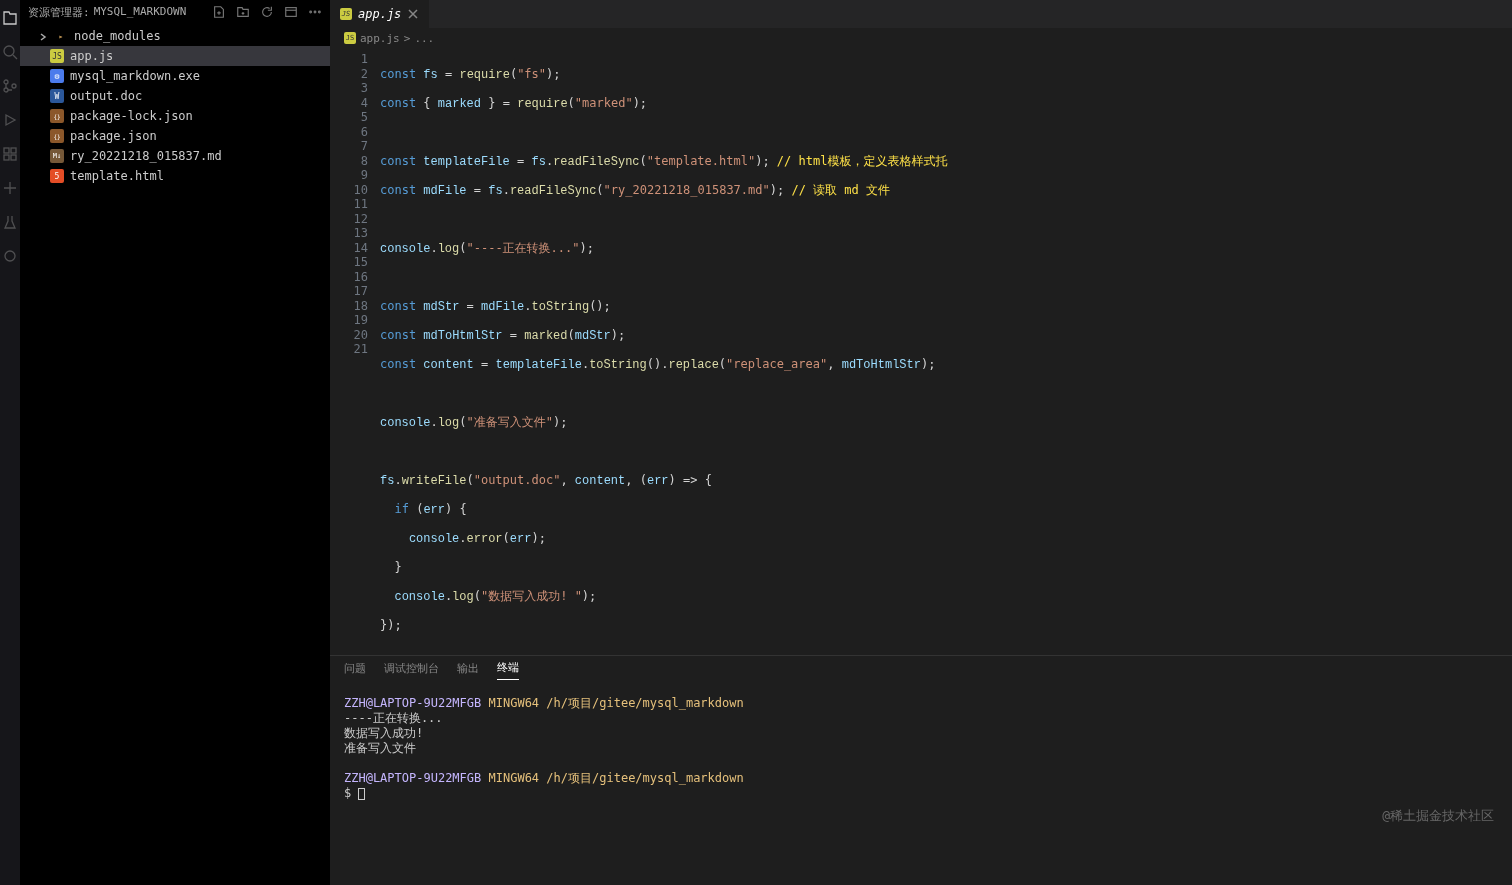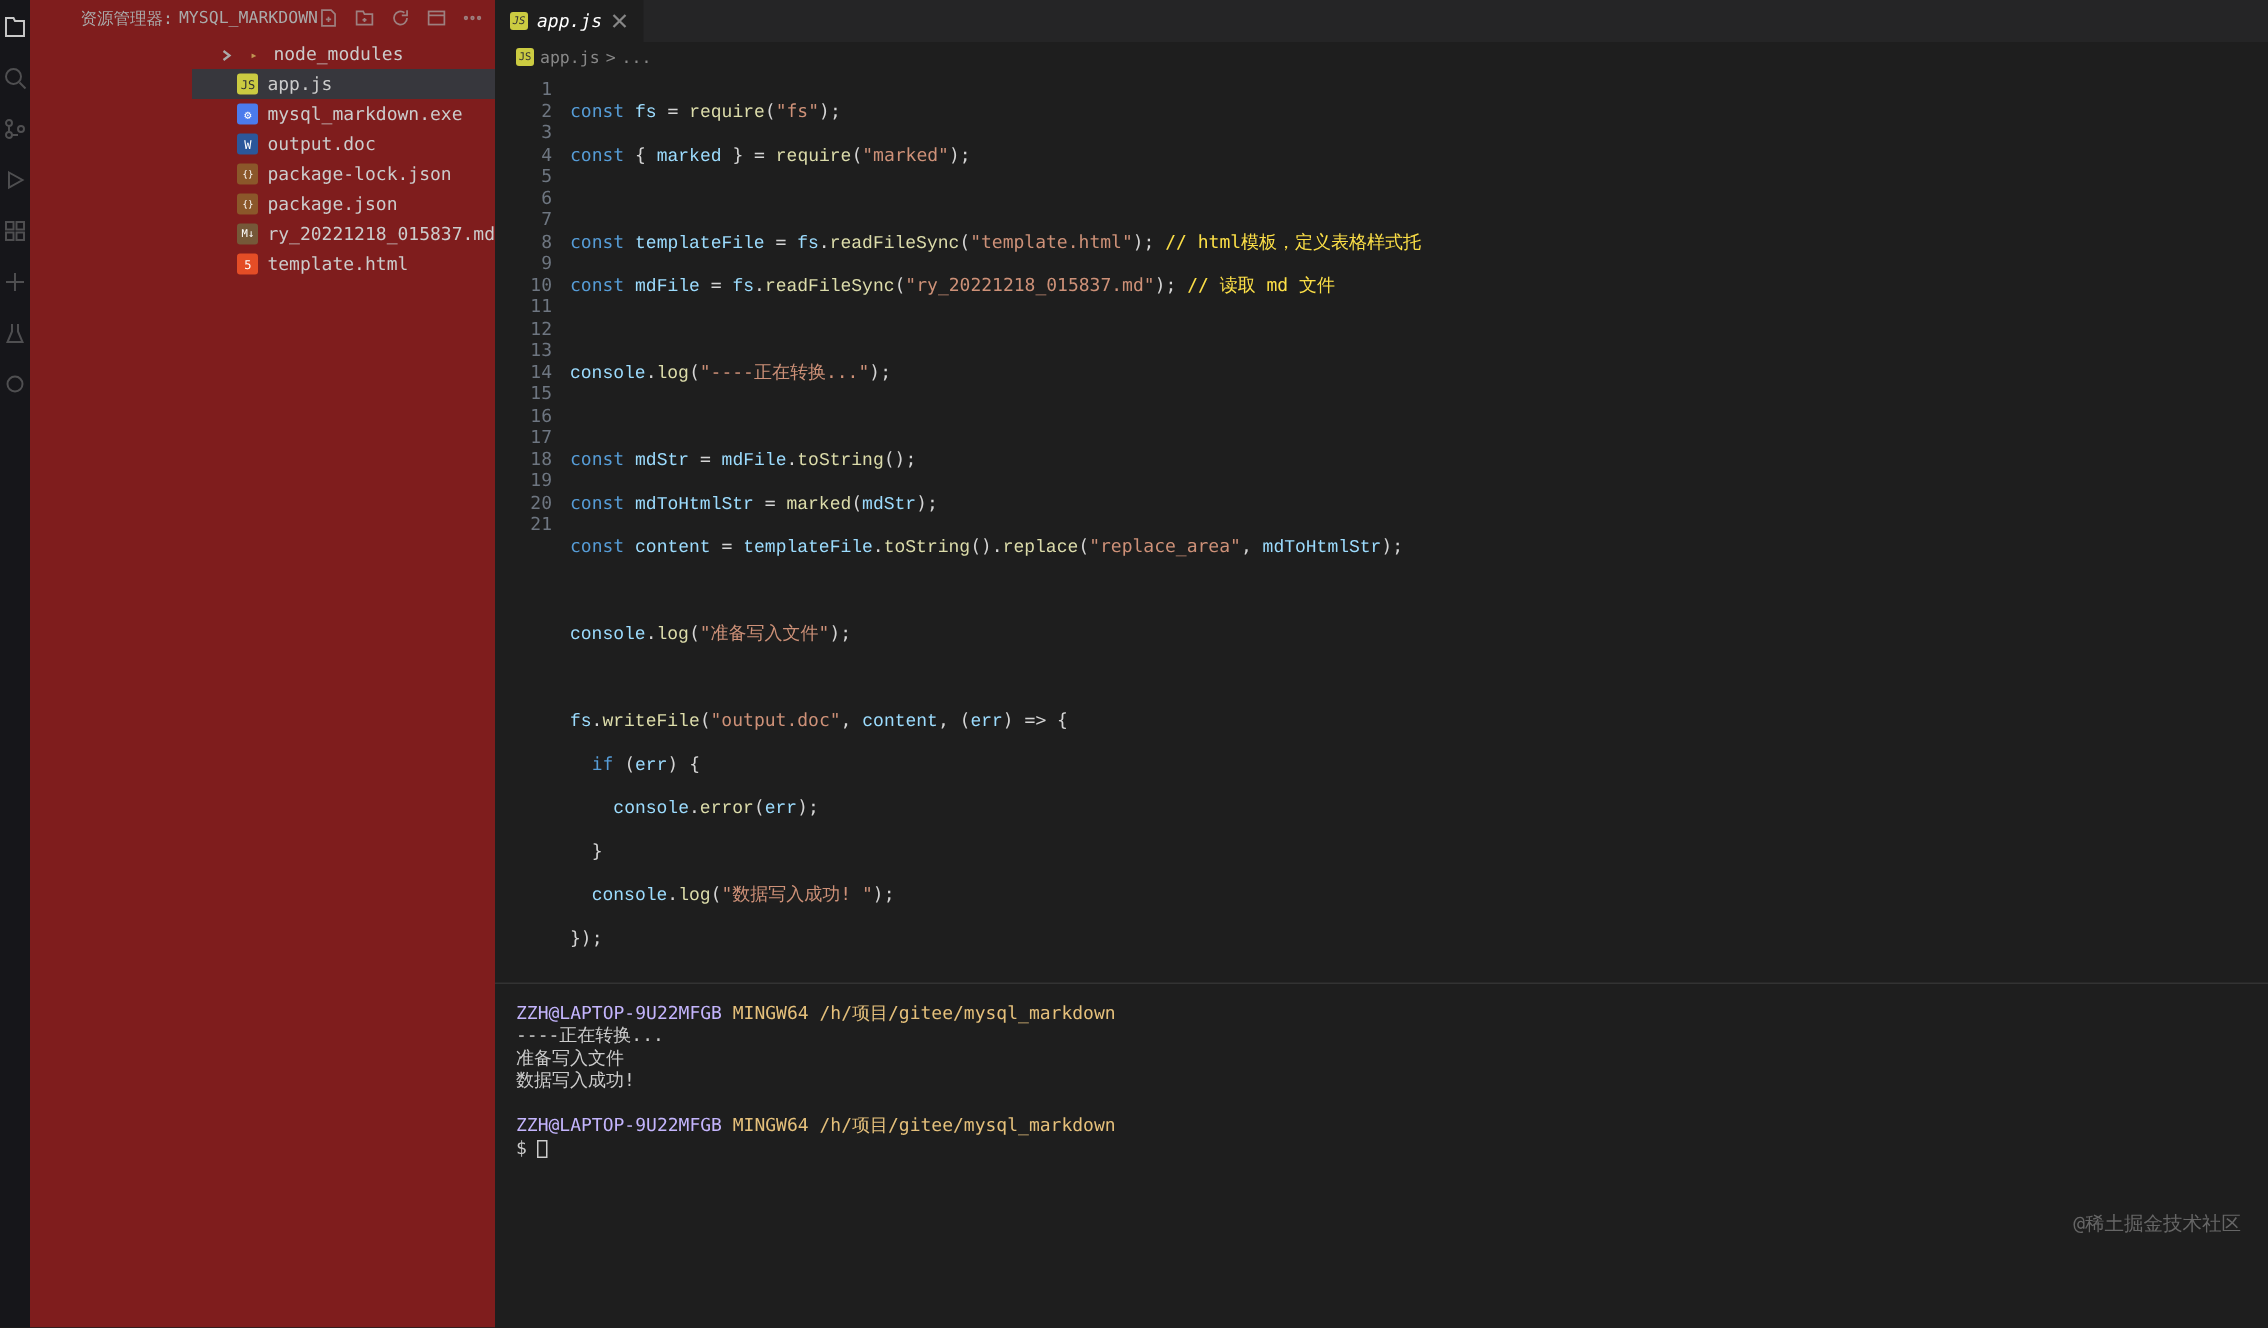--- a/index.html
+++ b/index.html
@@ -2,21 +2,21 @@
 <html><head>
 <meta charset="utf-8">
 <style>
 * { margin:0; padding:0; box-sizing:border-box; }
 body { font-family:"Segoe UI",Consolas,monospace; background:#1e1e1e; color:#ccc; font-size:12px; width:1512px; height:885px; overflow:hidden; display:flex; }
 .activity-bar { width:20px; background:#16161a; display:flex; flex-direction:column; align-items:center; padding-top:10px; gap:18px; }
 .activity-bar .aicon { width:16px; height:16px; opacity:0.5; cursor:pointer; }
 .activity-bar .aicon.active { opacity:0.9; }
 .activity-bar .aicon svg { width:16px; height:16px; fill:none; stroke:#888; stroke-width:1.3; }
 .activity-bar .aicon.active svg { stroke:#ddd; }
-.sidebar { width:310px; background:#7f1d1d; display:flex; flex-direction:column;align-items:flex-end; }
+.sidebar { width:310px; background:#000000; display:flex; flex-direction:column; }
 .sidebar-header { height:24px; display:flex; align-items:center; justify-content:space-between; padding:0 8px; font-size:11px; color:#aaa; }
 .sidebar-title { display:flex; gap:4px; }
 .sidebar-actions { display:flex; gap:10px; }
 .sidebar-actions span { width:14px; height:14px; cursor:pointer; opacity:0.7; }
 .sidebar-actions svg { width:14px; height:14px; fill:none; stroke:#aaa; stroke-width:1.3; }
 .file-tree { flex:1; padding-top:2px; }
 .file-item { display:flex; align-items:center; height:20px; padding-left:30px; font-size:12px; color:#ccc; cursor:pointer; gap:6px; }
 .file-item.folder { padding-left:18px; }
 .file-item.active { background:#37373d; }
 .chev { width:10px; height:10px; }
@@ -214,25 +214,31 @@
 <div class="cl"><span class="n">fs</span><span class="p">.</span><span class="f">writeFile</span><span class="p">(</span><span class="s">"output.doc"</span><span class="p">,</span> <span class="n">content</span><span class="p">, (</span><span class="n">err</span><span class="p">) =&gt; {</span></div>
 <div class="cl">  <span class="k">if</span> <span class="p">(</span><span class="n">err</span><span class="p">) {</span></div>
 <div class="cl">    <span class="n">console</span><span class="p">.</span><span class="f">error</span><span class="p">(</span><span class="n">err</span><span class="p">);</span></div>
 <div class="cl">  <span class="p">}</span></div>
 <div class="cl">  <span class="n">console</span><span class="p">.</span><span class="f">log</span><span class="p">(</span><span class="s">"数据写入成功! "</span><span class="p">);</span></div>
 <div class="cl"><span class="p">});</span></div>
 <div class="cl"></div>
     </div>
   </div>
   <div class="panel">
+    <div class="panel-tabs">
+      <span>问题</span>
+      <span>调试控制台</span>
+      <span>输出</span>
+      <span class="active">终端</span>
+    </div>
     <div class="terminal">
       <div><span class="tg">ZZH@LAPTOP-9U22MFGB</span> <span class="ty">MINGW64</span> <span class="ty">/h/项目/gitee/mysql_markdown</span></div>
       <div>----正在转换...</div>
+      <div>数据写入成功!</div>
       <div>准备写入文件</div>
-      <div>数据写入成功!</div>
       <div>&nbsp;</div>
       <div><span class="tg">ZZH@LAPTOP-9U22MFGB</span> <span class="ty">MINGW64</span> <span class="ty">/h/项目/gitee/mysql_markdown</span></div>
       <div>$ <span class="cursor-box"></span></div>
     </div>
   </div>
 </div>
 
 <div class="watermark">@稀土掘金技术社区</div>
 
 </body></html>

